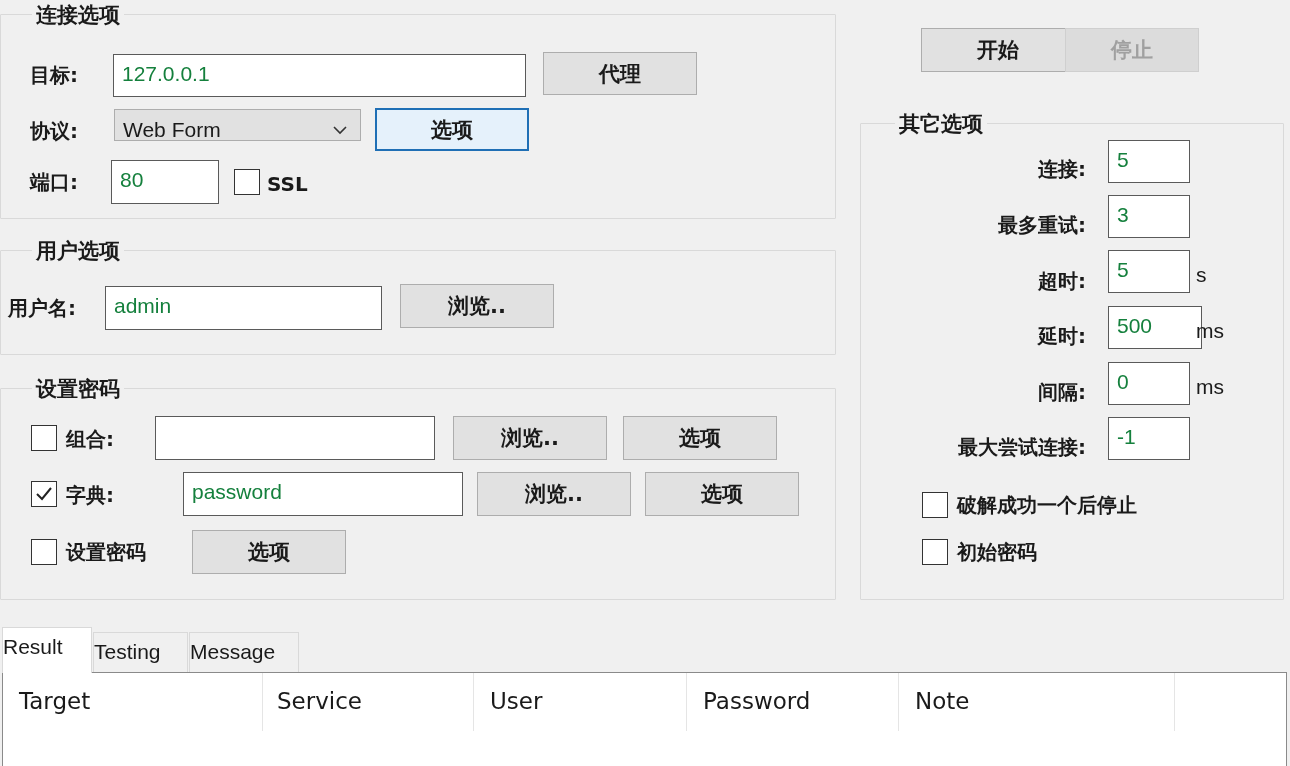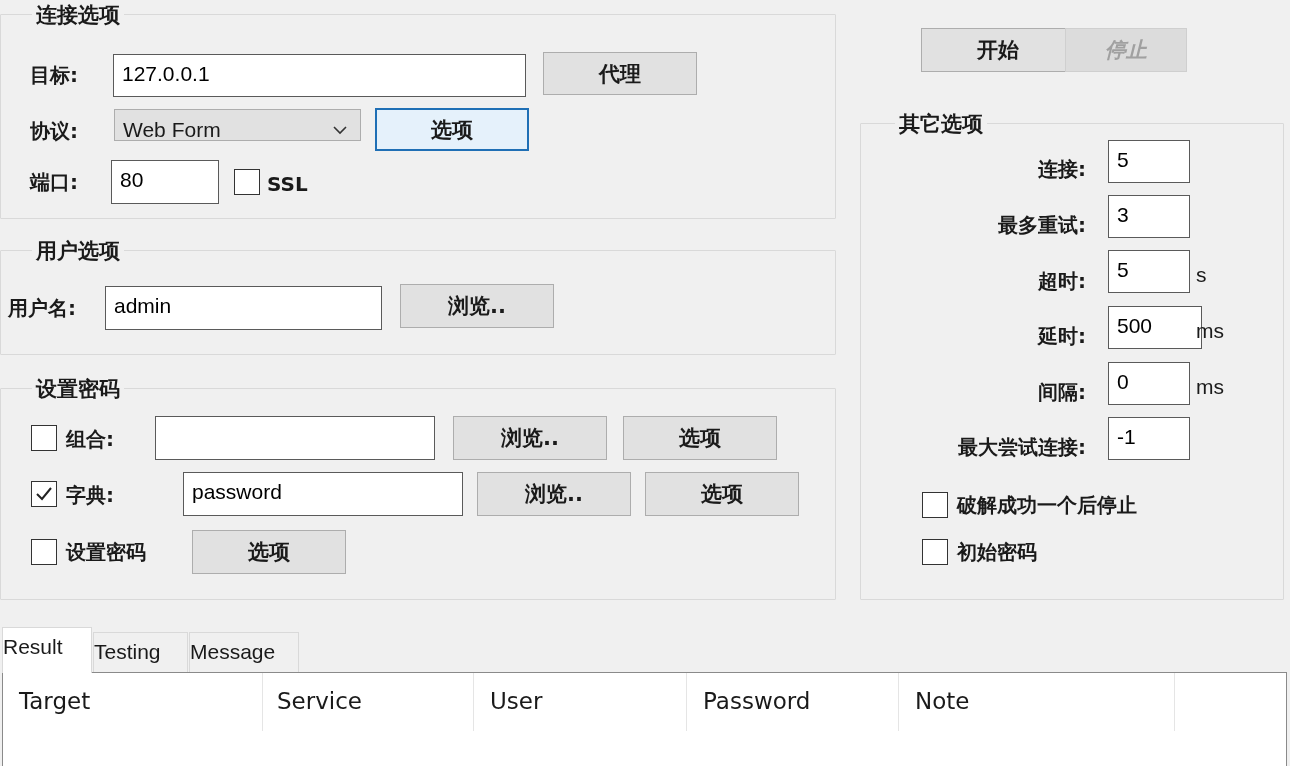--- a/index.html
+++ b/index.html
@@ -34,21 +34,21 @@
     white-space: nowrap;
   }
   .label.right { text-align: right; }
   .input {
     position: absolute;
     background: #ffffff;
     border: 1.5px solid #5a5a5a;
     font-size: 21px;
     line-height: 38px;
     padding-left: 8px;
-    color: #000000;
+    color: #15803d;
     font-family: "Liberation Sans", sans-serif;
     overflow: hidden;
     white-space: nowrap;
   }
   .btn {
     position: absolute;
     background: #e1e1e1;
     border: 1.5px solid #adadad;
     font-size: 21px;
     font-weight: bold;
@@ -141,21 +141,21 @@
   </span>
 </div>
 <div class="btn focused" style="left:375px;top:108px;width:154px;height:43px;">选项</div>
 
 <div class="label" style="left:30px;top:169px;">端口:</div>
 <div class="input" style="left:111px;top:160px;width:108px;height:44px;">80</div>
 <div class="checkbox" style="left:234px;top:169px;"></div>
 <div class="label" style="left:267px;top:171px;font-size:20px;">SSL</div>
 
 <div class="btn" style="left:884px;top:28px;width:154px;height:44px;margin-left:37px;">开始</div>
-<div class="btn disabled" style="left:1065px;top:28px;width:122px;height:44px;font-style:italic;">停止</div>
+<div class="btn disabled" style="left:1065px;top:28px;width:134px;height:44px;">停止</div>
 
 <div class="group" style="left:0;top:250px;width:836px;height:105px;"></div>
 <div class="group-title" style="left:12px;top:238px;">用户选项</div>
 
 <div class="label" style="left:8px;top:295px;">用户名:</div>
 <div class="input" style="left:105px;top:286px;width:277px;height:44px;">admin</div>
 <div class="btn" style="left:400px;top:284px;width:154px;height:44px;">浏览..</div>
 
 <div class="group" style="left:0;top:388px;width:836px;height:212px;"></div>
 <div class="group-title" style="left:12px;top:376px;">设置密码</div>

